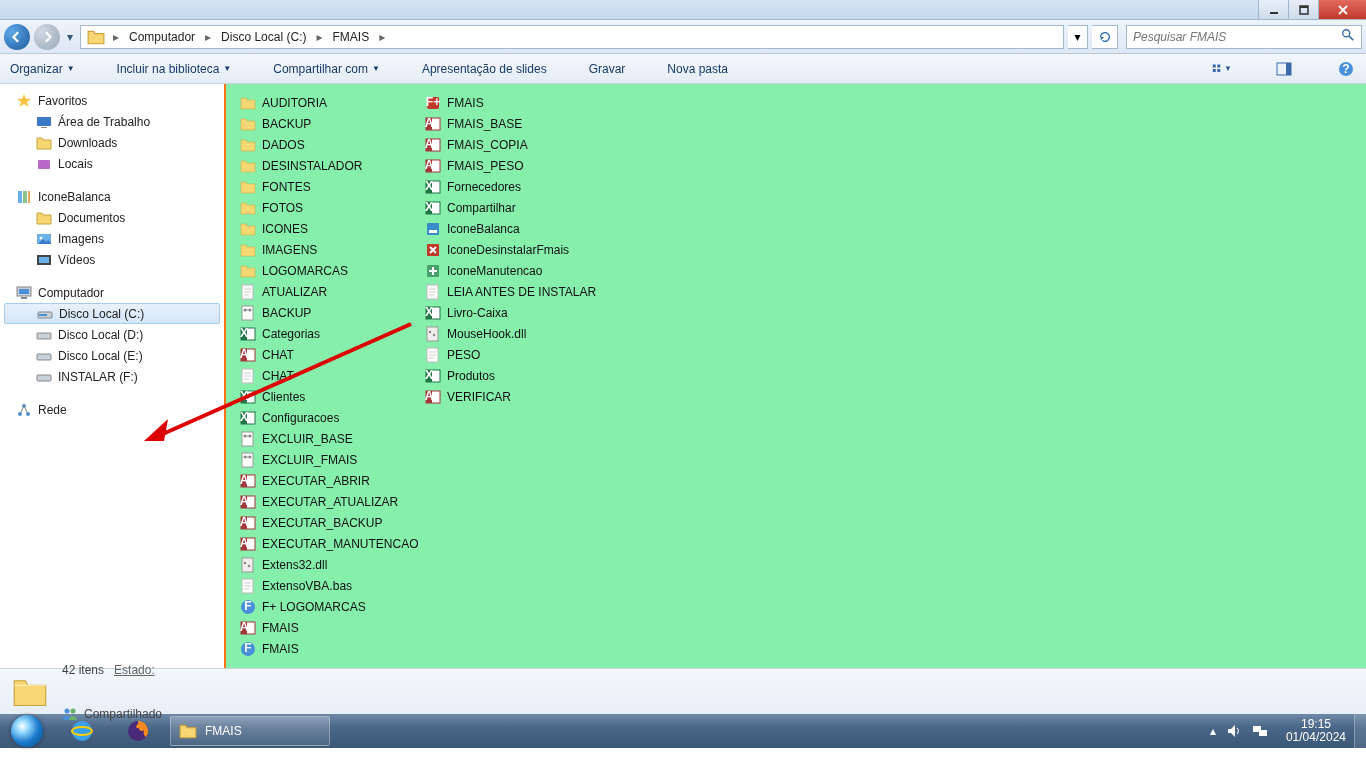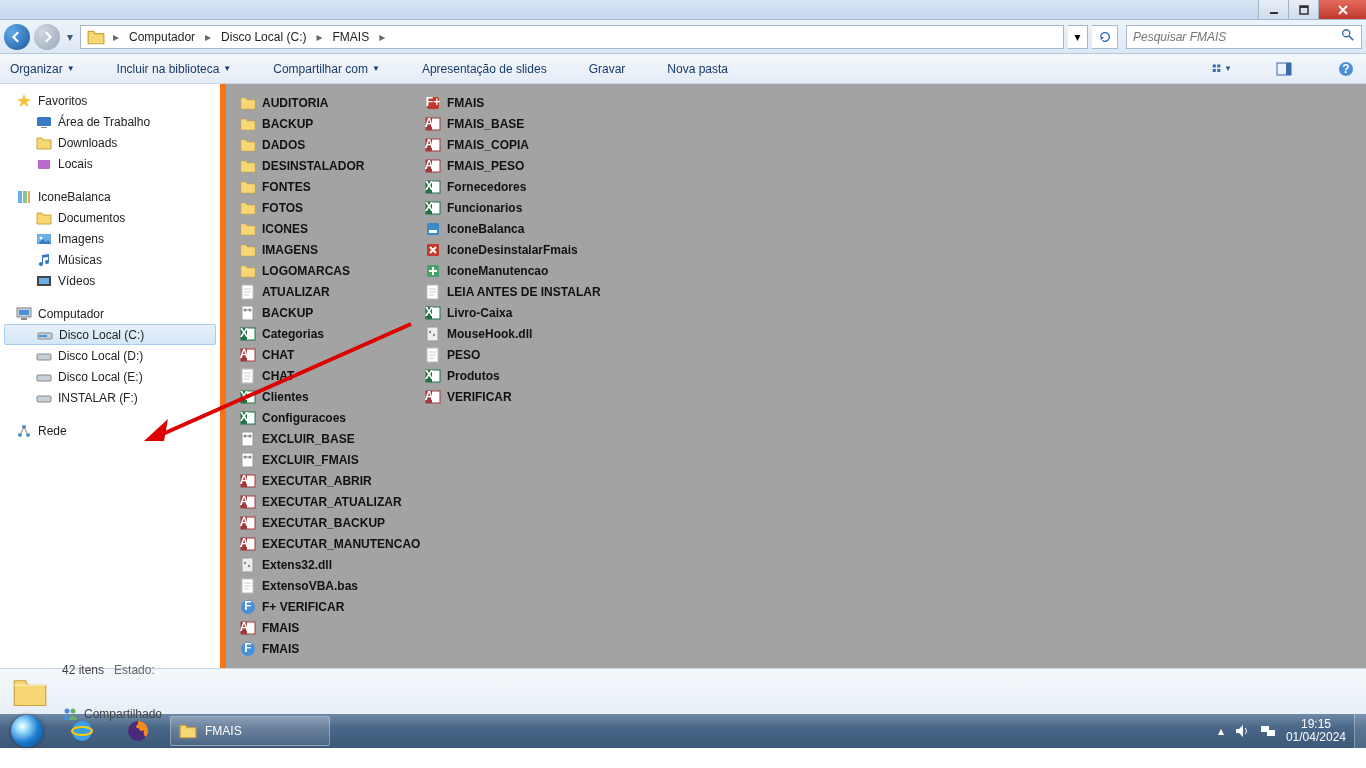--- a/index.html
+++ b/index.html
@@ -28,47 +28,47 @@
 
 
 .toolbar { height:30px; background:linear-gradient(#f4f8fc,#e4ecf6); border-bottom:1px solid #c8d4e2; display:flex; align-items:center; padding:0 10px; gap:42px; }
 .toolbar .titem { color:#1a3a6a; display:flex; align-items:center; gap:4px; }
 .toolbar .spacer { flex:1; }
 .toolbar .ricon { width:20px; height:20px; display:flex; align-items:center; justify-content:center; color:#3a5a8a; }
 .tdrop { font-size:8px; }
 
 
 .body { display:flex; height:584px; }
-.sidebar { width:226px; background:#fff; border-right:6px solid #f97316; padding:6px 0; overflow:hidden; }
+.sidebar { width:226px; background:#fff; border-right:2px solid #f97316; padding:6px 0; overflow:hidden; }
 .sgroup { margin-bottom:12px; }
 .srow { height:21px; display:flex; align-items:center; padding-left:16px; gap:6px; color:#222; }
 .srow.sub { padding-left:36px; }
 .srow.sel { background:linear-gradient(#e8f1fb,#d4e6f9); border:1px solid #a8ccf0; border-radius:2px; margin:0 4px; padding-left:32px; }
 .sico { width:16px; height:16px; flex-shrink:0; display:flex; align-items:center; justify-content:center; }
 
-.content { flex:1; background:#a3a3a3; display:flex; padding:8px 12px; position:relative;font-weight:bold; }
+.content { flex:1; background:#86efac; display:flex; padding:8px 12px; position:relative; }
 .col { width:185px; }
 .frow { height:21px; display:flex; align-items:center; gap:6px; padding:0 2px; color:#111; }
 .fico { width:16px; height:16px; flex-shrink:0; }
 
 
 .statusbar { height:46px; background:linear-gradient(#f4f8fc,#e8eff7); border-top:1px solid #c8d4e2; display:flex; align-items:center; padding:0 12px; gap:14px; }
 .statusbar .bigico { width:36px; height:36px; }
 .statusbar .stext { color:#444; }
-.statusbar .stext .lbl { color:#666; }
+.statusbar .stext .lbl { color:#666;text-decoration:underline; }
 .shared { display:flex; align-items:center; gap:6px;margin-top:30px; }
 
 
 .taskbar { height:34px; background:linear-gradient(#6f8aa8 0%,#4a6688 40%,#3a5878 100%); display:flex; align-items:center; }
 .startbtn { width:54px; height:34px; display:flex; align-items:center; justify-content:center; }
 .orb { width:32px; height:32px; border-radius:50%; background:radial-gradient(circle at 35% 35%,#fff 0%,#9adcff 20%,#1a7acc 55%,#044a82 100%); position:relative; box-shadow:0 0 4px rgba(0,0,0,.4); }
 .tbico { width:52px; height:30px; display:flex; align-items:center; justify-content:center; margin:0 2px; }
 .tbtask { width:160px; height:30px; background:linear-gradient(rgba(255,255,255,.25),rgba(255,255,255,.08)); border:1px solid rgba(255,255,255,.3); border-radius:2px; display:flex; align-items:center; gap:8px; padding:0 8px; color:#fff; margin-left:4px; }
 .tray { margin-left:auto; display:flex; align-items:center; gap:10px; padding:0 8px; color:#fff; }
-.tray .clock { text-align:center; font-size:11px; line-height:13px; }
+.tray .clock { text-align:center; font-size:11px; line-height:13px;margin-left:8px; }
 .showdt { width:12px; height:34px; border-left:1px solid rgba(255,255,255,.3); background:rgba(255,255,255,.1); }
 
 
 .i-folder { fill:#f7d774; stroke:#caa23a; }
 .i-star { fill:#f6c340; }
 .i-drive { fill:#c8d0d8; stroke:#888; }
 
 
 .arrow-annot { position:absolute; left:-90px; top:235px; pointer-events:none; }
 
@@ -237,28 +237,20 @@
               <rect x="1" y="3" width="14" height="10" fill="#6ab0e8"></rect>
               <circle cx="5" cy="7" r="1.5" fill="#fff"></circle>
               <path d="M3 12 l4 -4 3 3 2 -2 3 3 v1 h-12 z" fill="#3a78c8"></path>
             </svg>
           </span>
           <span>Imagens</span>
         </div>
       <div class="srow sub">
           <span class="sico">
             <svg viewBox="0 0 16 16">
-              <path d="M6 3 l7 -1 v8 a2 2 0 1 1 -1 -1.7 V5 l-5 .7 V12 a2 2 0 1 1 -1 -1.7 z" fill="#3a78c8"></path>
-            </svg>
-          </span>
-          <span>Músicas</span>
-        </div>
-      <div class="srow sub">
-          <span class="sico">
-            <svg viewBox="0 0 16 16">
               <rect x="1" y="3" width="14" height="10" fill="#444"></rect>
               <rect x="3" y="5" width="10" height="6" fill="#6ab0e8"></rect>
             </svg>
           </span>
           <span>Vídeos</span>
         </div>
     </div>
     <div class="sgroup">
       <div class="srow">
           <span class="sico">
@@ -466,21 +458,21 @@
         <div class="frow">
           <svg class="fico" viewBox="0 0 16 16">
             <use href="#ic-doc"></use>
           </svg>
           <span>ExtensoVBA.bas</span>
         </div>
         <div class="frow">
           <svg class="fico" viewBox="0 0 16 16">
             <use href="#ic-app"></use>
           </svg>
-          <span>F+ VERIFICAR</span>
+          <span>F+ LOGOMARCAS</span>
         </div>
         <div class="frow">
           <svg class="fico" viewBox="0 0 16 16">
             <use href="#ic-access"></use>
           </svg>
           <span>FMAIS</span>
         </div>
         <div class="frow">
           <svg class="fico" viewBox="0 0 16 16">
             <use href="#ic-app"></use>
@@ -516,21 +508,21 @@
         <div class="frow">
           <svg class="fico" viewBox="0 0 16 16">
             <use href="#ic-excel"></use>
           </svg>
           <span>Fornecedores</span>
         </div>
         <div class="frow">
           <svg class="fico" viewBox="0 0 16 16">
             <use href="#ic-excel"></use>
           </svg>
-          <span>Funcionarios</span>
+          <span>Compartilhar</span>
         </div>
         <div class="frow">
           <svg class="fico" viewBox="0 0 16 16">
             <use href="#ic-ico1"></use>
           </svg>
           <span>IconeBalanca</span>
         </div>
         <div class="frow">
           <svg class="fico" viewBox="0 0 16 16">
             <use href="#ic-ico2"></use>

